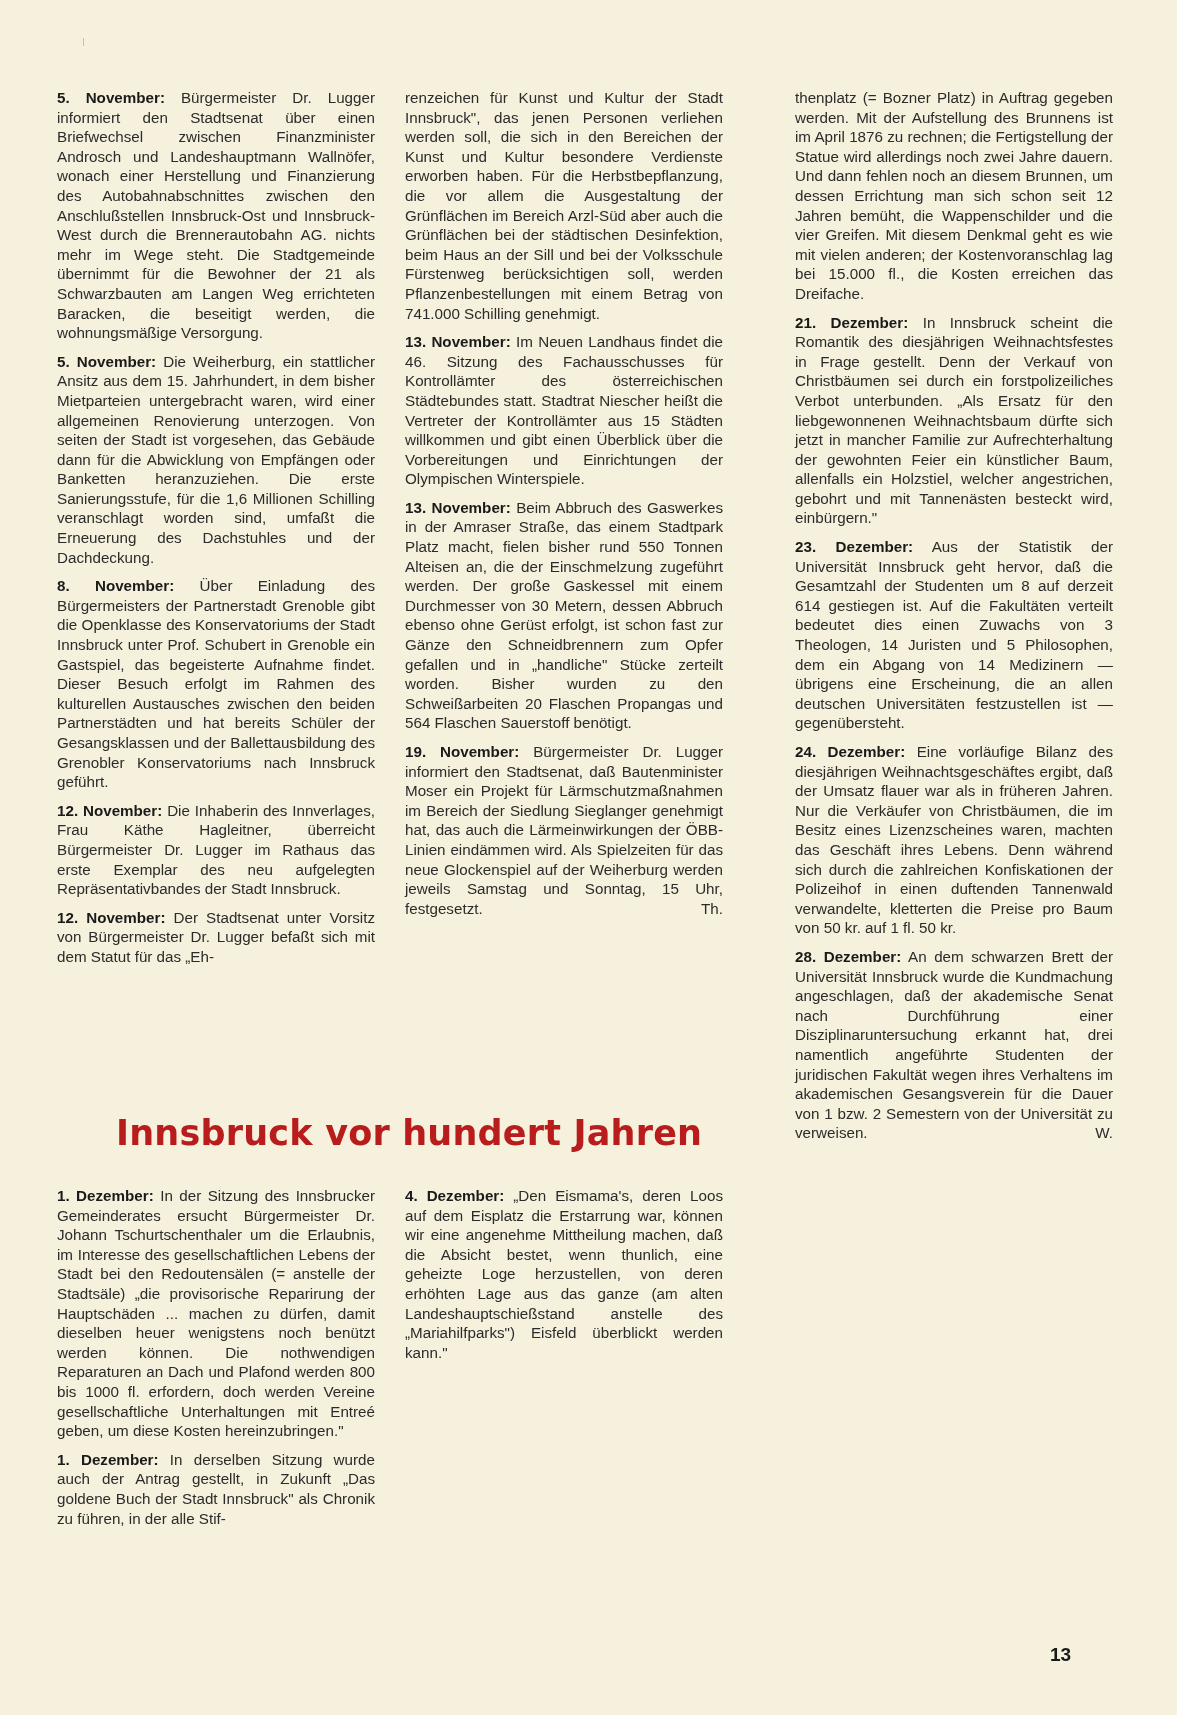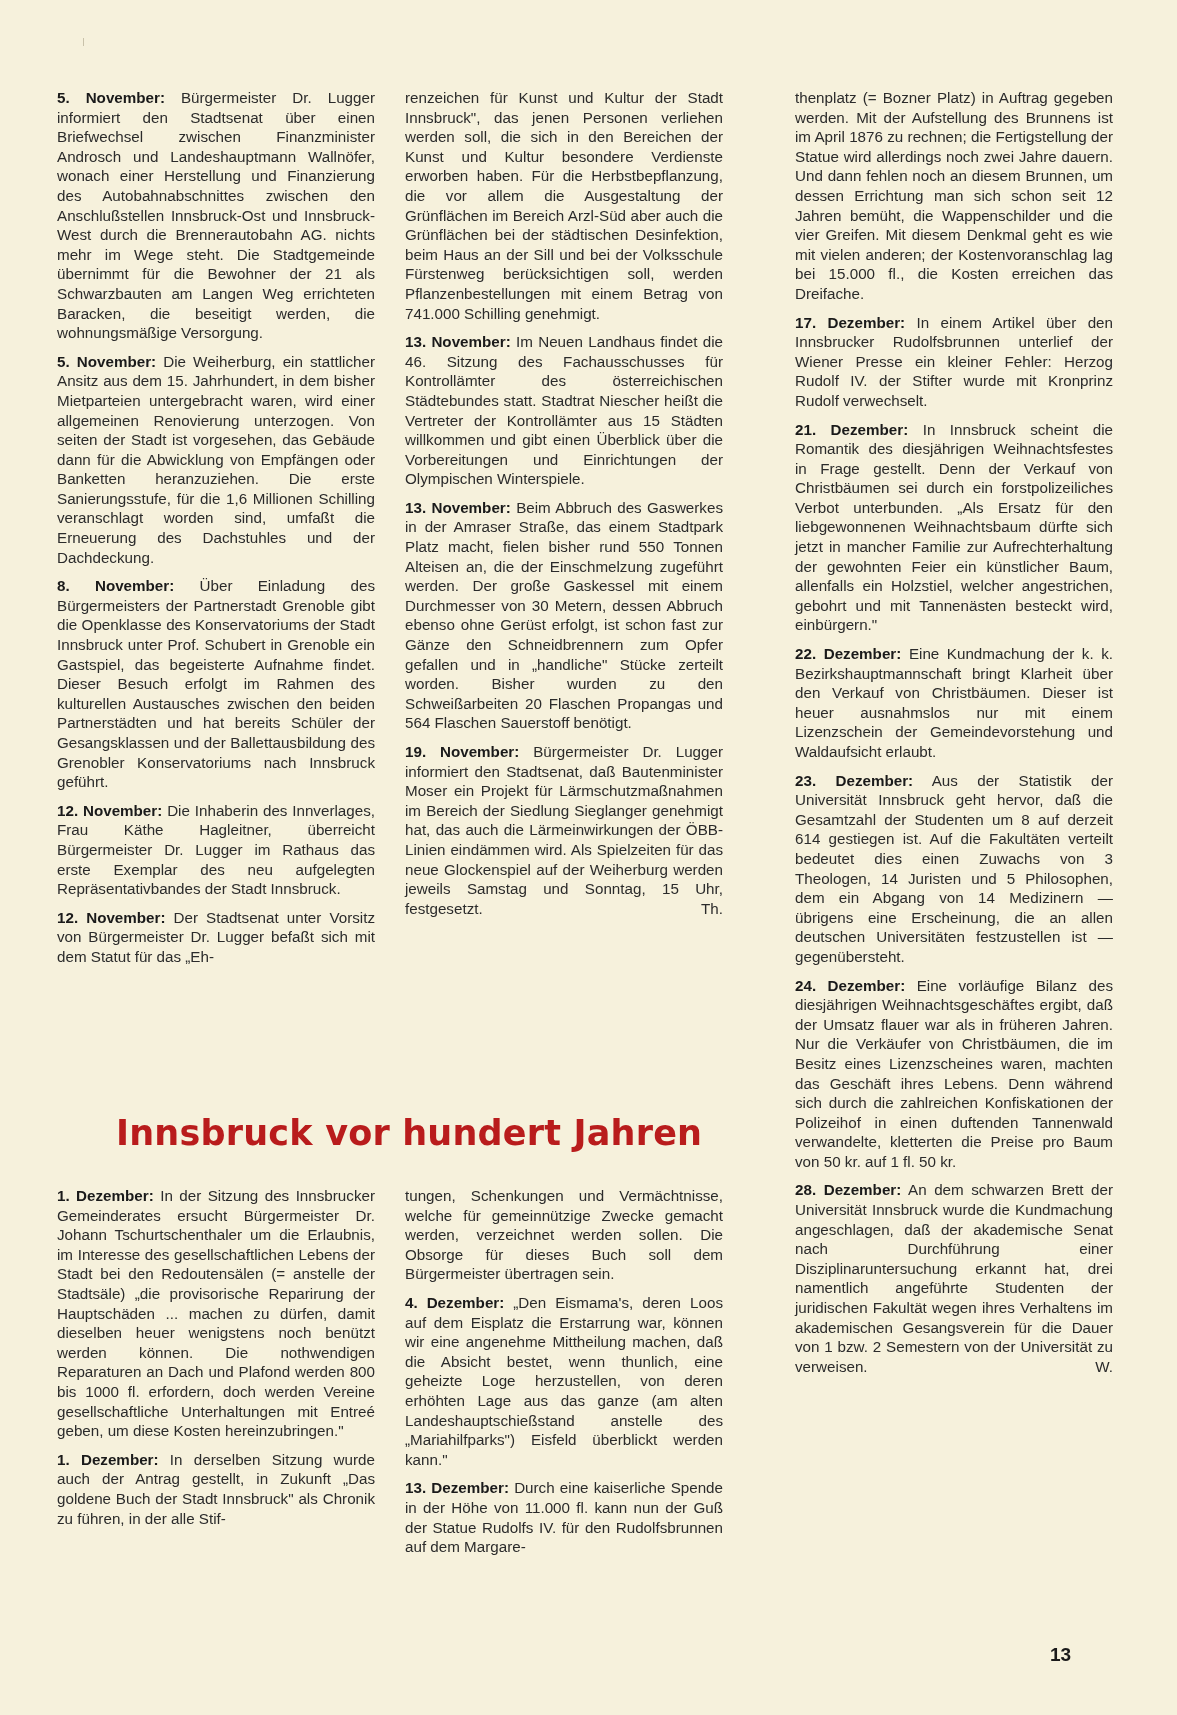--- a/index.html
+++ b/index.html
@@ -57,34 +57,30 @@
       <p><b>12. November:</b> <span>Der Stadtsenat unter Vorsitz von Bürgermeister Dr. Lugger befaßt sich mit dem Statut für das „Eh-</span></p>
     </div>
   <div class="col" style="left:405px; top:88px;">
       <p><span>renzeichen für Kunst und Kultur der Stadt Innsbruck", das jenen Personen verliehen werden soll, die sich in den Bereichen der Kunst und Kultur besondere Verdienste erworben haben. Für die Herbstbepflanzung, die vor allem die Ausgestaltung der Grünflächen im Bereich Arzl-Süd aber auch die Grünflächen bei der städtischen Desinfektion, beim Haus an der Sill und bei der Volksschule Fürstenweg berücksichtigen soll, werden Pflanzenbestellungen mit einem Betrag von 741.000 Schilling genehmigt.</span></p>
       <p><b>13. November:</b> <span>Im Neuen Landhaus findet die 46. Sitzung des Fachausschusses für Kontrollämter des österreichischen Städtebundes statt. Stadtrat Niescher heißt die Vertreter der Kontrollämter aus 15 Städten willkommen und gibt einen Überblick über die Vorbereitungen und Einrichtungen der Olympischen Winterspiele.</span></p>
       <p><b>13. November:</b> <span>Beim Abbruch des Gaswerkes in der Amraser Straße, das einem Stadtpark Platz macht, fielen bisher rund 550 Tonnen Alteisen an, die der Einschmelzung zugeführt werden. Der große Gaskessel mit einem Durchmesser von 30 Metern, dessen Abbruch ebenso ohne Gerüst erfolgt, ist schon fast zur Gänze den Schneidbrennern zum Opfer gefallen und in „handliche" Stücke zerteilt worden. Bisher wurden zu den Schweißarbeiten 20 Flaschen Propangas und 564 Flaschen Sauerstoff benötigt.</span></p>
       <p><b>19. November:</b> <span>Bürgermeister Dr. Lugger informiert den Stadtsenat, daß Bautenminister Moser ein Projekt für Lärmschutzmaßnahmen im Bereich der Siedlung Sieglanger genehmigt hat, das auch die Lärmeinwirkungen der ÖBB-Linien eindämmen wird. Als Spielzeiten für das neue Glockenspiel auf der Weiherburg werden jeweils Samstag und Sonntag, 15 Uhr, festgesetzt.</span><span class="sig">Th.</span></p>
     </div>
   <div class="col" style="left:755px; top:88px;margin-left:40px;">
       <p><span>thenplatz (= Bozner Platz) in Auftrag gegeben werden. Mit der Aufstellung des Brunnens ist im April 1876 zu rechnen; die Fertigstellung der Statue wird allerdings noch zwei Jahre dauern. Und dann fehlen noch an diesem Brunnen, um dessen Errichtung man sich schon seit 12 Jahren bemüht, die Wappenschilder und die vier Greifen. Mit diesem Denkmal geht es wie mit vielen anderen; der Kostenvoranschlag lag bei 15.000 fl., die Kosten erreichen das Dreifache.</span></p>
-      <p><b>17. Dezember:</b> <span>In einem Artikel über den Innsbrucker Rudolfsbrunnen unterlief der Wiener Presse ein kleiner Fehler: Herzog Rudolf IV. der Stifter wurde mit Kronprinz Rudolf verwechselt.</span></p>
       <p><b>21. Dezember:</b> <span>In Innsbruck scheint die Romantik des diesjährigen Weihnachtsfestes in Frage gestellt. Denn der Verkauf von Christbäumen sei durch ein forstpolizeiliches Verbot unterbunden. „Als Ersatz für den liebgewonnenen Weihnachtsbaum dürfte sich jetzt in mancher Familie zur Aufrechterhaltung der gewohnten Feier ein künstlicher Baum, allenfalls ein Holzstiel, welcher angestrichen, gebohrt und mit Tannenästen besteckt wird, einbürgern."</span></p>
-      <p><b>22. Dezember:</b> <span>Eine Kundmachung der k. k. Bezirkshauptmannschaft bringt Klarheit über den Verkauf von Christbäumen. Dieser ist heuer ausnahmslos nur mit einem Lizenzschein der Gemeindevorstehung und Waldaufsicht erlaubt.</span></p>
       <p><b>23. Dezember:</b> <span>Aus der Statistik der Universität Innsbruck geht hervor, daß die Gesamtzahl der Studenten um 8 auf derzeit 614 gestiegen ist. Auf die Fakultäten verteilt bedeutet dies einen Zuwachs von 3 Theologen, 14 Juristen und 5 Philosophen, dem ein Abgang von 14 Medizinern — übrigens eine Erscheinung, die an allen deutschen Universitäten festzustellen ist — gegenübersteht.</span></p>
       <p><b>24. Dezember:</b> <span>Eine vorläufige Bilanz des diesjährigen Weihnachtsgeschäftes ergibt, daß der Umsatz flauer war als in früheren Jahren. Nur die Verkäufer von Christbäumen, die im Besitz eines Lizenzscheines waren, machten das Geschäft ihres Lebens. Denn während sich durch die zahlreichen Konfiskationen der Polizeihof in einen duftenden Tannenwald verwandelte, kletterten die Preise pro Baum von 50 kr. auf 1 fl. 50 kr.</span></p>
       <p><b>28. Dezember:</b> <span>An dem schwarzen Brett der Universität Innsbruck wurde die Kundmachung angeschlagen, daß der akademische Senat nach Durchführung einer Disziplinaruntersuchung erkannt hat, drei namentlich angeführte Studenten der juridischen Fakultät wegen ihres Verhaltens im akademischen Gesangsverein für die Dauer von 1 bzw. 2 Semestern von der Universität zu verweisen.</span><span class="sig">W.</span></p>
     </div>
 
   <h1 class="heading">Innsbruck vor hundert Jahren</h1>
 
   <div class="col" style="left:57px; top:1186px;">
       <p><b>1. Dezember:</b> <span>In der Sitzung des Innsbrucker Gemeinderates ersucht Bürgermeister Dr. Johann Tschurtschenthaler um die Erlaubnis, im Interesse des gesellschaftlichen Lebens der Stadt bei den Redoutensälen (= anstelle der Stadtsäle) „die provisorische Reparirung der Hauptschäden ... machen zu dürfen, damit dieselben heuer wenigstens noch benützt werden können. Die nothwendigen Reparaturen an Dach und Plafond werden 800 bis 1000 fl. erfordern, doch werden Vereine gesellschaftliche Unterhaltungen mit Entreé geben, um diese Kosten hereinzubringen."</span></p>
       <p><b>1. Dezember:</b> <span>In derselben Sitzung wurde auch der Antrag gestellt, in Zukunft „Das goldene Buch der Stadt Innsbruck" als Chronik zu führen, in der alle Stif-</span></p>
     </div>
   <div class="col" style="left:405px; top:1186px;">
-      <p><span>tungen, Schenkungen und Vermächtnisse, welche für gemeinnützige Zwecke gemacht werden, verzeichnet werden sollen. Die Obsorge für dieses Buch soll dem Bürgermeister übertragen sein.</span></p>
       <p><b>4. Dezember:</b> <span>„Den Eismama's, deren Loos auf dem Eisplatz die Erstarrung war, können wir eine angenehme Mittheilung machen, daß die Absicht bestet, wenn thunlich, eine geheizte Loge herzustellen, von deren erhöhten Lage aus das ganze (am alten Landeshauptschießstand anstelle des „Mariahilfparks") Eisfeld überblickt werden kann."</span></p>
-      <p><b>13. Dezember:</b> <span>Durch eine kaiserliche Spende in der Höhe von 11.000 fl. kann nun der Guß der Statue Rudolfs IV. für den Rudolfsbrunnen auf dem Margare-</span></p>
     </div>
 
   <div class="pagenum">13</div>
 </div>
 
 </body></html>

